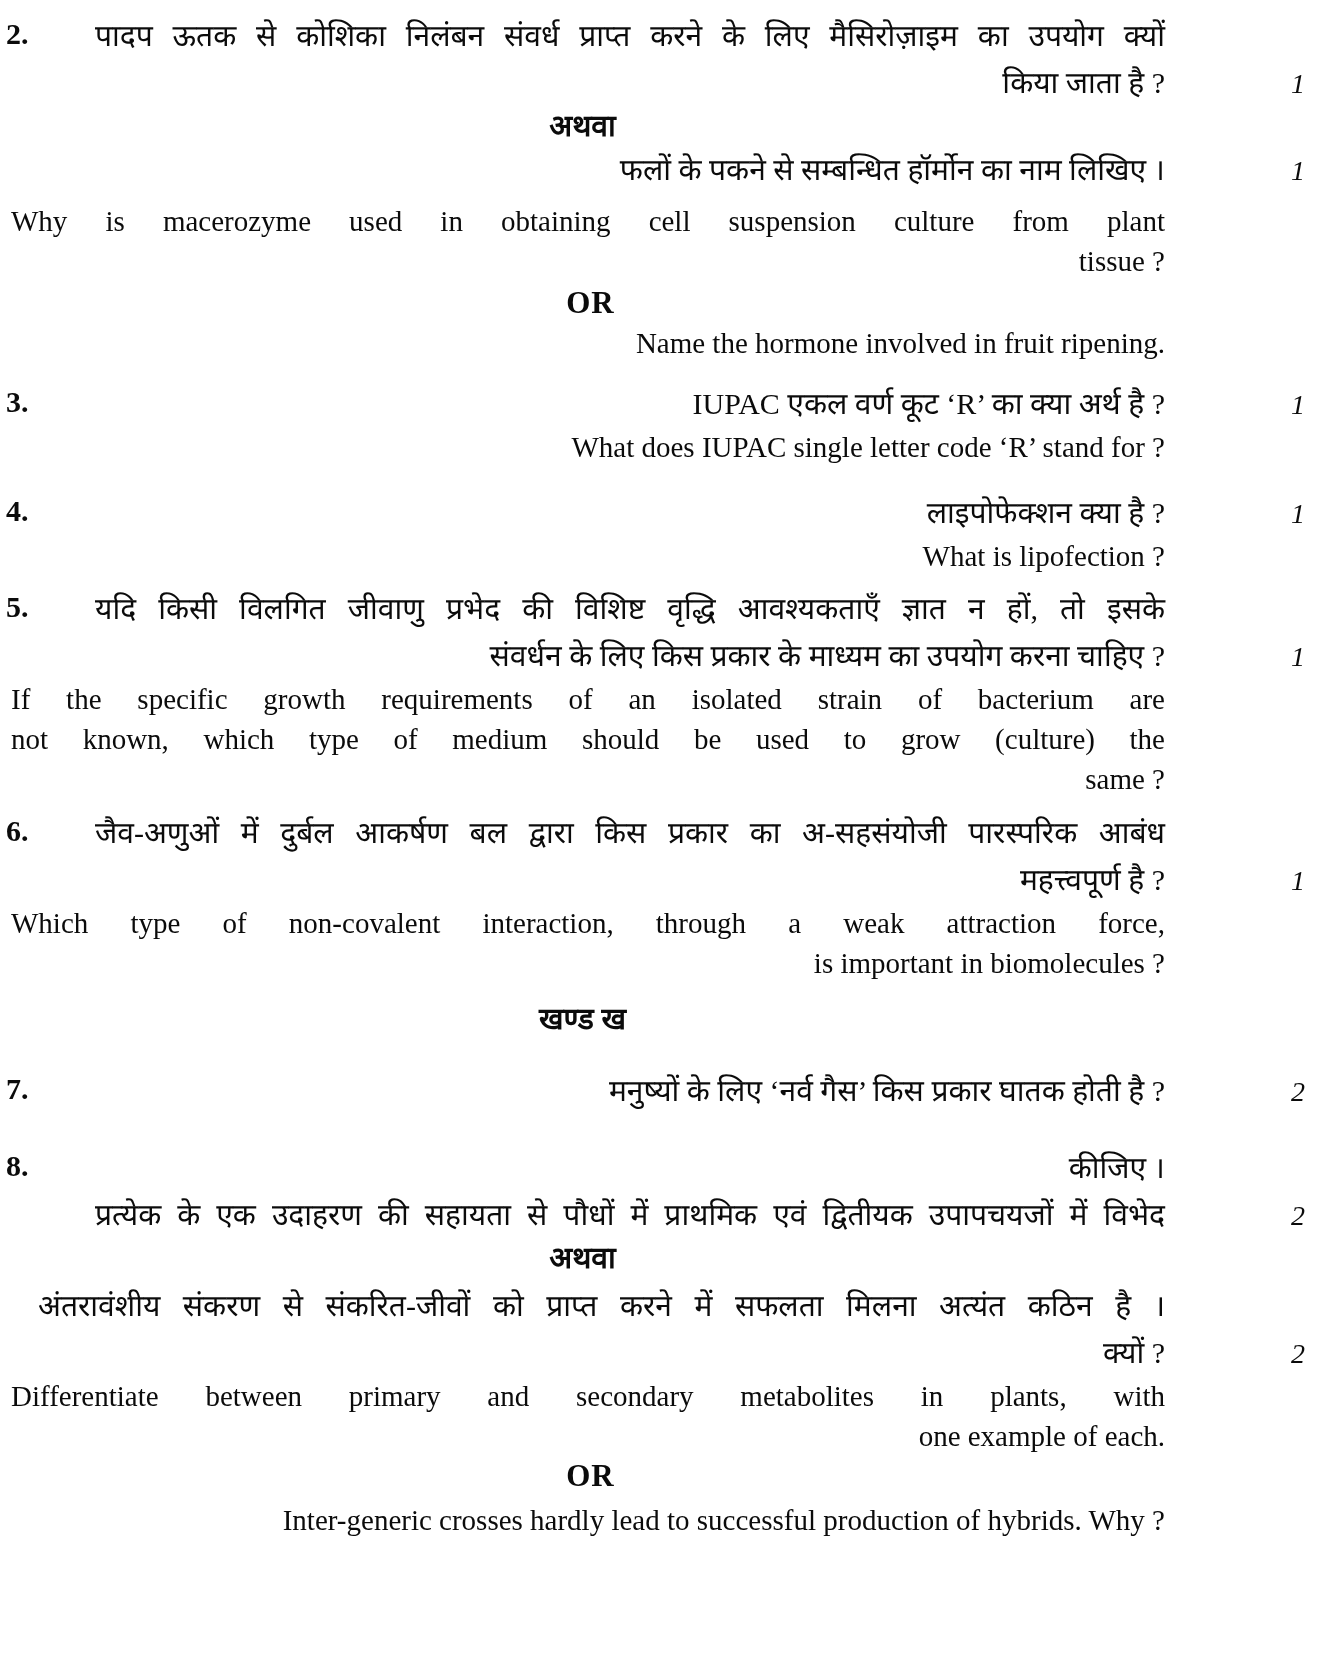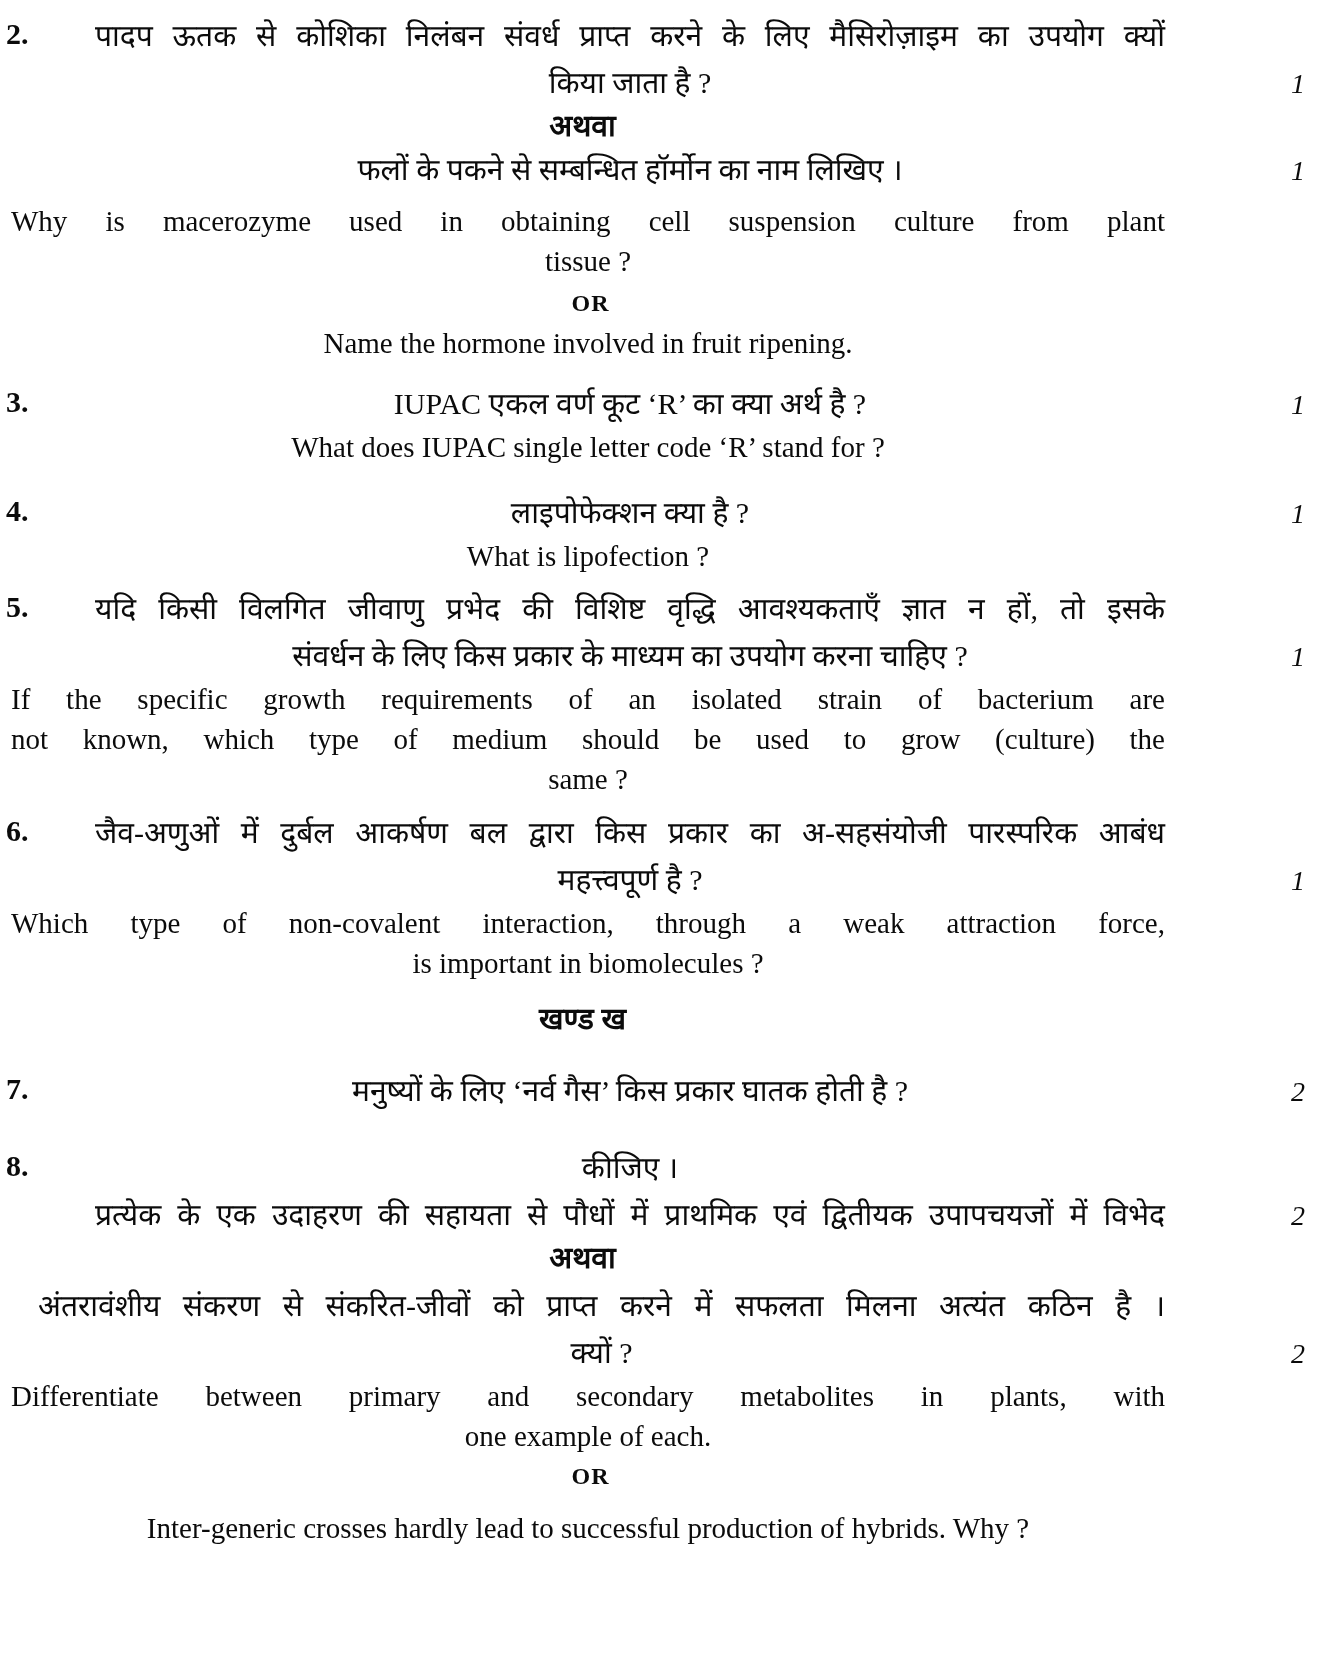--- a/index.html
+++ b/index.html
@@ -24,39 +24,39 @@
     font-size: 30px;
     line-height: 44px;
   }
   .part {
     position: relative;
     padding-left: 95px;
     padding-right: 158px;
   }
   .hi { font-size: 30px; line-height: 47px; }
   .en { font-size: 29px; line-height: 40px; padding-left: 11px; }
-  .l { text-align: center; }
+  .l { text-align: right; }
   .l.j { text-align: justify; text-align-last: justify; }
   .mark {
     position: absolute;
     right: 18px;
     bottom: 7px;
     font-style: italic;
     font-size: 28px;
     line-height: 30px;
     font-family: "Liberation Serif", "DejaVu Serif", serif;
   }
   .sep {
     text-align: center;
     font-weight: 700;
     padding-right: 158px;
     line-height: 40px;
   }
   .sep.hi-sep { font-size: 30px; }
-  .sep.en-sep { font-size: 24px; letter-spacing: 1px; margin-left: 16px; }
+  .sep.en-sep { font-size: 31px; letter-spacing: 1px; margin-left: 16px; }
   .section-head {
     text-align: center;
     font-weight: 700;
     padding-right: 158px;
   }
   .section-head .hindi { font-size: 30px; line-height: 40px; }
   .section-head .english { font-size: 32px; line-height: 40px; letter-spacing: 1px; }
 
   
   #q2 { margin-top: 2px; }
@@ -64,21 +64,21 @@
   #q2 .sep-or { margin-top: 2px; }
   #q3 { margin-top: 17px; }
   #q4 { margin-top: 22px; }
   #q5 { margin-top: 9px; }
   #q6 { margin-top: 10px; }
   #sectionB { margin-top: 16px; }
   #sectionB .english { margin-top: 3px; }
   #q7 { margin-top: 28px; }
   #q8 { margin-top: 30px; }
   #q8 .p-hi2 { margin-top: 4px; padding-left: 38px; }
-  #q8 .p-en2 { margin-top: 12px; }
+  #q8 .p-en2 { margin-top: 4px; }
 </style>
 </head>
 <body>
 
 <div class="page">
 
   <div class="question" id="q2">
     <div class="qnum">2.</div>
     <div class="part hi">
       <div class="l j">पादप ऊतक से कोशिका निलंबन संवर्ध प्राप्त करने के लिए मैसिरोज़ाइम का उपयोग क्यों</div>

